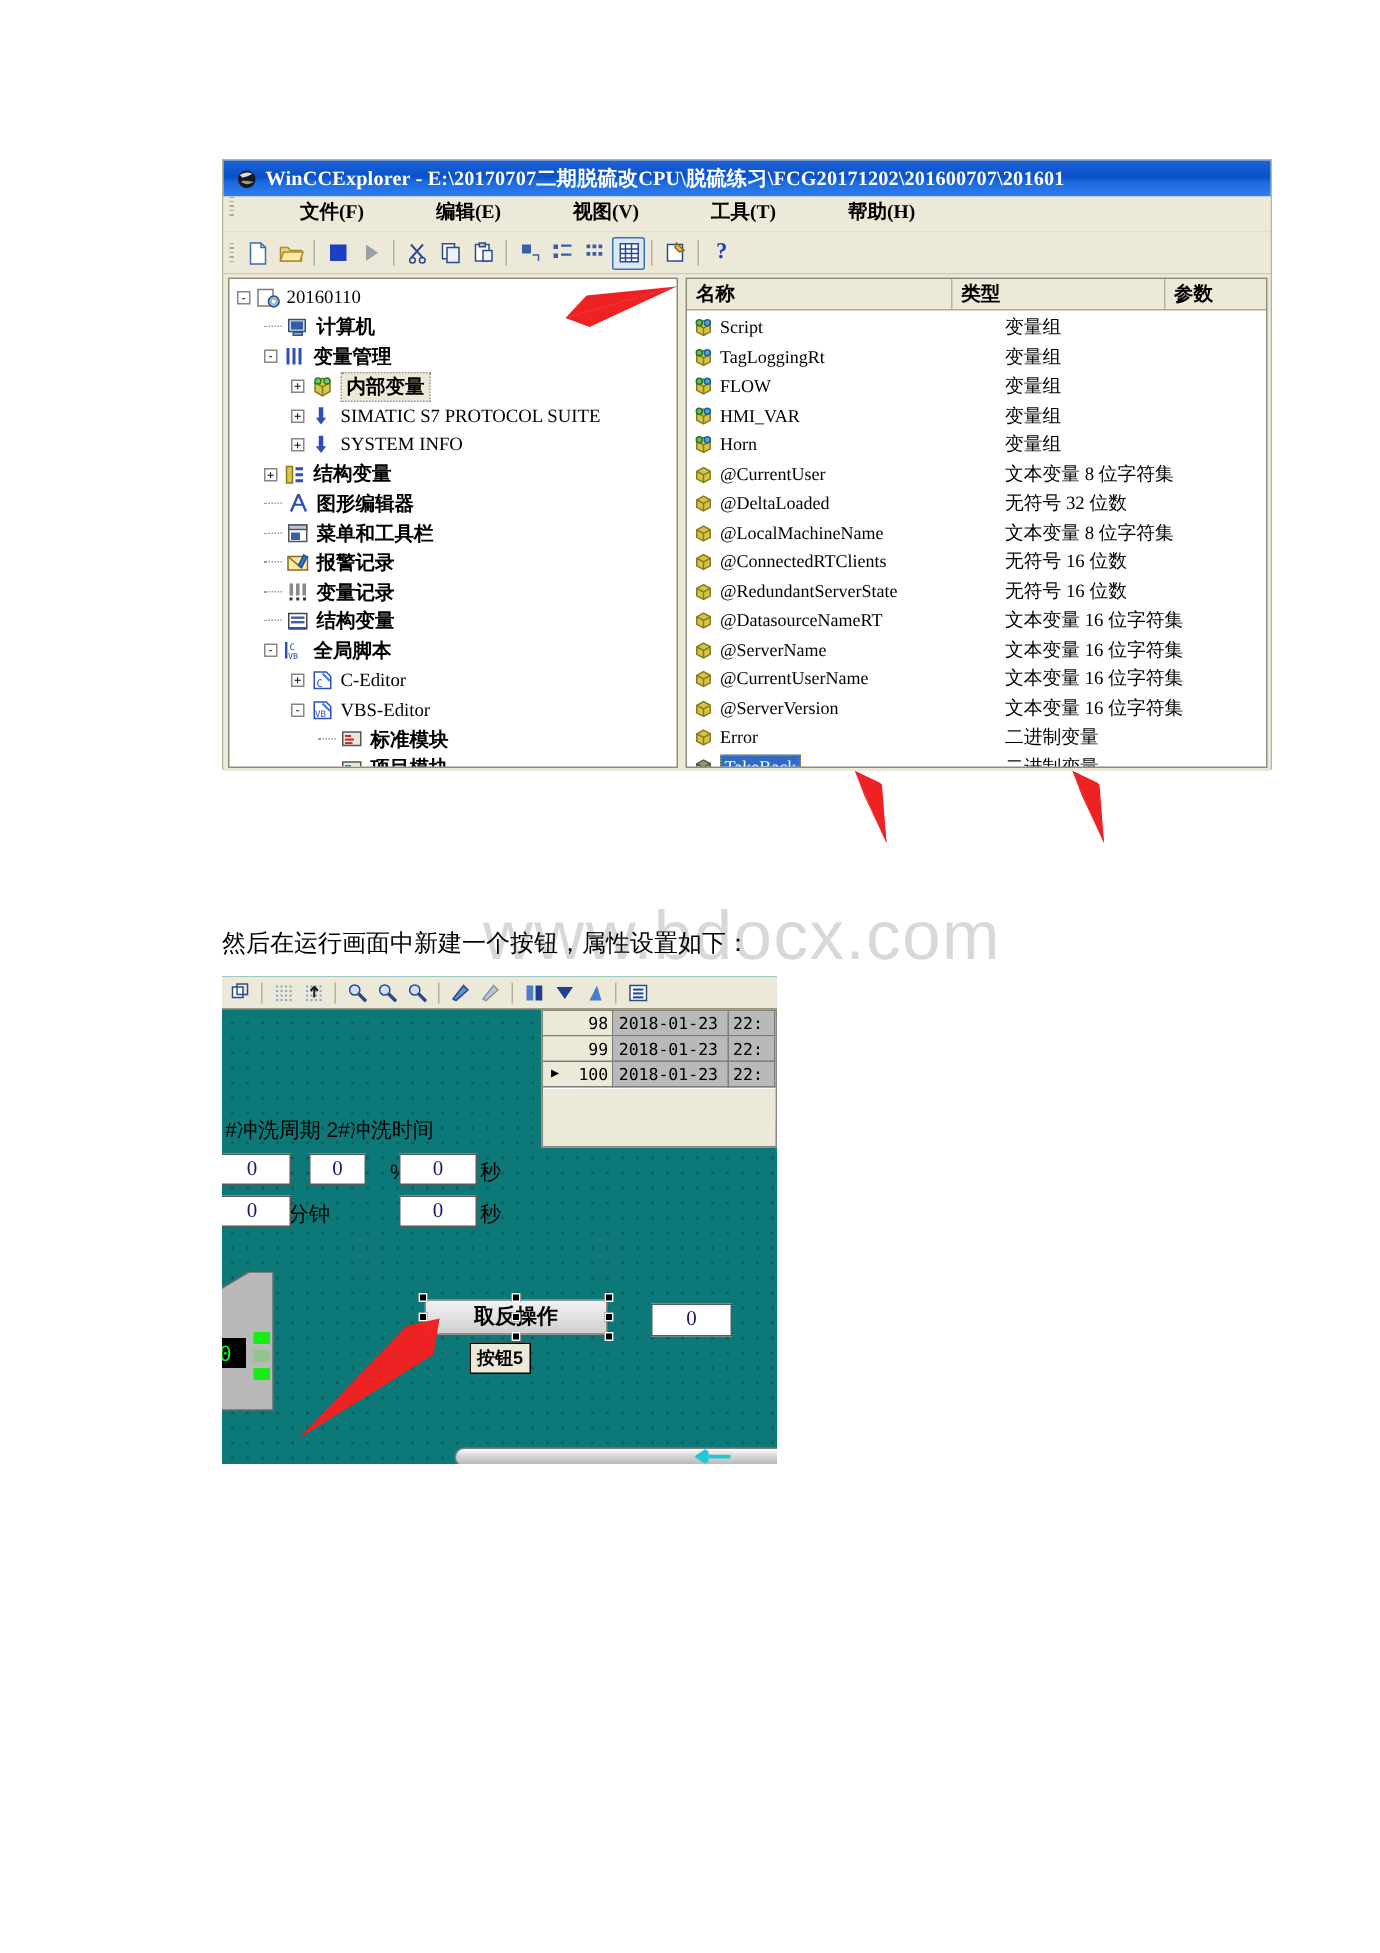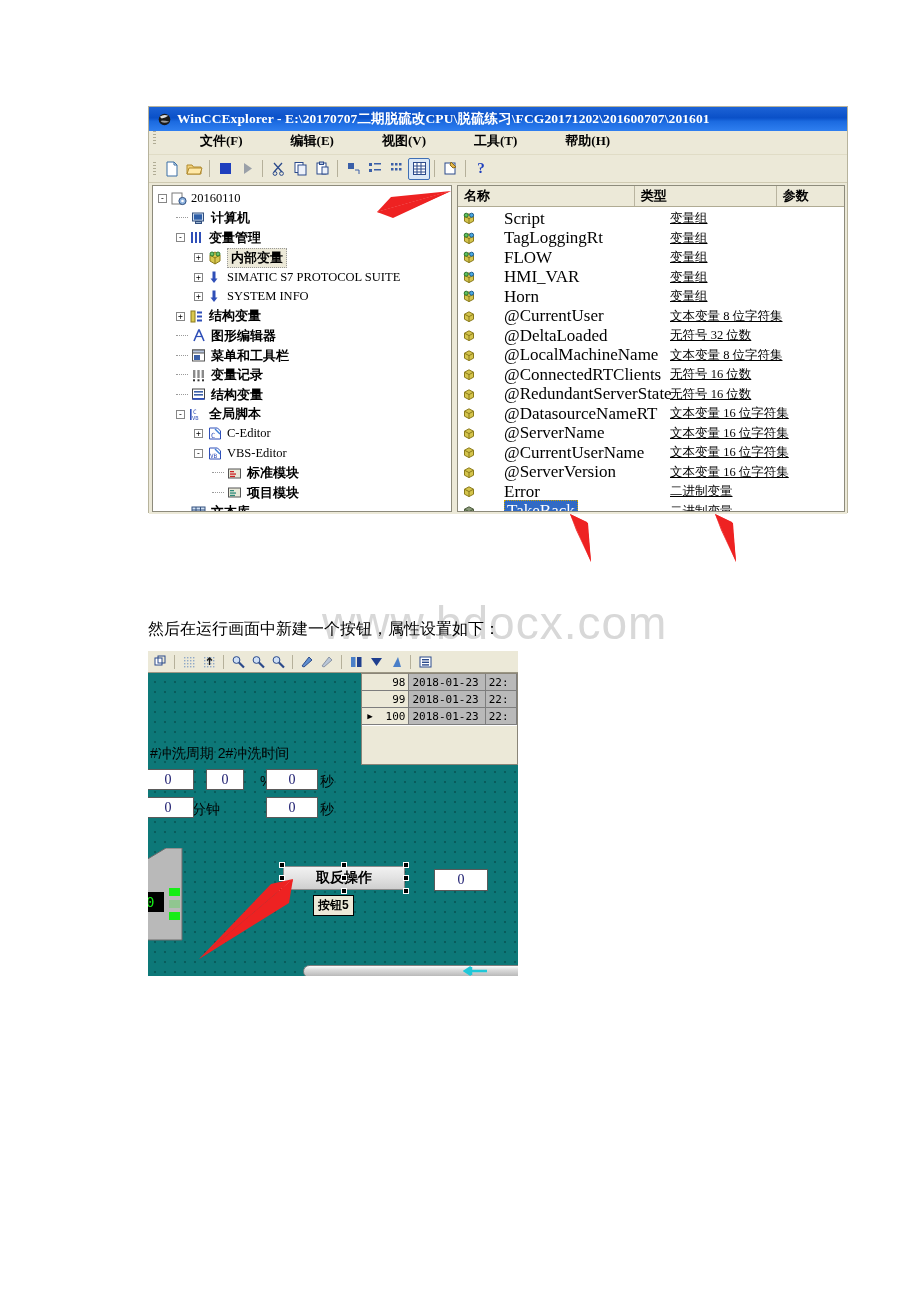--- a/index.html
+++ b/index.html
@@ -76,23 +76,23 @@
     display:flex;height:20px;background:#ece9d8;border-bottom:1px solid #b0ab93;
     align-items:center;
   }
   .lh{
     font-family:"Liberation Serif","DejaVu Serif",serif;font-size:13px;font-weight:bold;color:#000;
     padding-left:6px;box-sizing:border-box;border-right:1px solid #b9b4a0;height:100%;display:flex;align-items:center;
   }
   .lrow{display:flex;align-items:center;height:19.5px;}
   .lname{width:212px;display:flex;align-items:center;box-sizing:border-box;padding-left:3px;}
   .licon{width:15px;height:14px;margin-right:4px;flex:0 0 auto;display:flex;align-items:center;justify-content:center;}
-  .ltxt{font-family:"Liberation Serif","DejaVu Serif",serif;font-size:17px;color:#000;white-space:nowrap;margin-left:24px;}
+  .ltxt{font-family:"Liberation Serif","DejaVu Serif",serif;font-size:12px;color:#000;white-space:nowrap;}
   .ltxt.sel{background:#316ac5;color:#fff;border:1px dotted #c8a000;padding:0 2px;}
-  .ltype{font-family:"Liberation Serif","DejaVu Serif",serif;font-size:12.5px;color:#000;white-space:nowrap;text-decoration:underline;}
+  .ltype{font-family:"Liberation Serif","DejaVu Serif",serif;font-size:12.5px;color:#000;white-space:nowrap;}
 
   
   .red-arrow{position:absolute;z-index:6;pointer-events:none;}
 
   
   #caption{
     position:absolute;left:148px;top:619px;z-index:3;
     font-family:"Liberation Serif","DejaVu Serif",serif;font-size:16px;color:#000;white-space:nowrap;
   }
 
@@ -387,20 +387,32 @@
             <span class="tdepth" style="width: 18px;"></span>
             <span class="exp-spacer" style="border-top: 1px dotted rgb(154, 154, 154); height: 1px; margin-right: 2px;"></span>
             <span class="ticon">
               <svg width="16" height="15" viewBox="0 0 16 15">
                 <rect x="1.5" y="2" width="12" height="11" fill="#fff" stroke="#555"></rect>
                 <rect x="1.5" y="2" width="12" height="3" fill="#b8c6e0" stroke="#555"></rect>
                 <rect x="3" y="7" width="6" height="5" fill="#3a5fa8"></rect>
               </svg>
             </span>
             <span class="tlabel cn">菜单和工具栏</span>
+          </div>
+          <div class="trow">
+            <span class="tdepth" style="width: 18px;"></span>
+            <span class="exp-spacer" style="border-top: 1px dotted rgb(154, 154, 154); height: 1px; margin-right: 2px;"></span>
+            <span class="ticon">
+              <svg width="16" height="15" viewBox="0 0 16 15">
+                <rect x="1" y="3" width="13" height="9" fill="#ffe9a8" stroke="#8a6a1a"></rect>
+                <path d="M1 3 L7.5 8.5 L14 3" fill="none" stroke="#8a6a1a"></path>
+                <path d="M8 9 L11.5 2 L13.5 3.5 L10 10.5 Z" fill="#2f7fd8" stroke="#1a4f8f"></path>
+              </svg>
+            </span>
+            <span class="tlabel cn">报警记录</span>
           </div>
           <div class="trow">
             <span class="tdepth" style="width: 18px;"></span>
             <span class="exp-spacer" style="border-top: 1px dotted rgb(154, 154, 154); height: 1px; margin-right: 2px;"></span>
             <span class="ticon">
               <svg width="16" height="15" viewBox="0 0 16 15">
                 <g fill="#8a8a8a">
                   <rect x="2" y="2" width="2.4" height="8"></rect>
                   <rect x="6.3" y="2" width="2.4" height="8"></rect>
                   <rect x="10.6" y="2" width="2.4" height="8"></rect>

